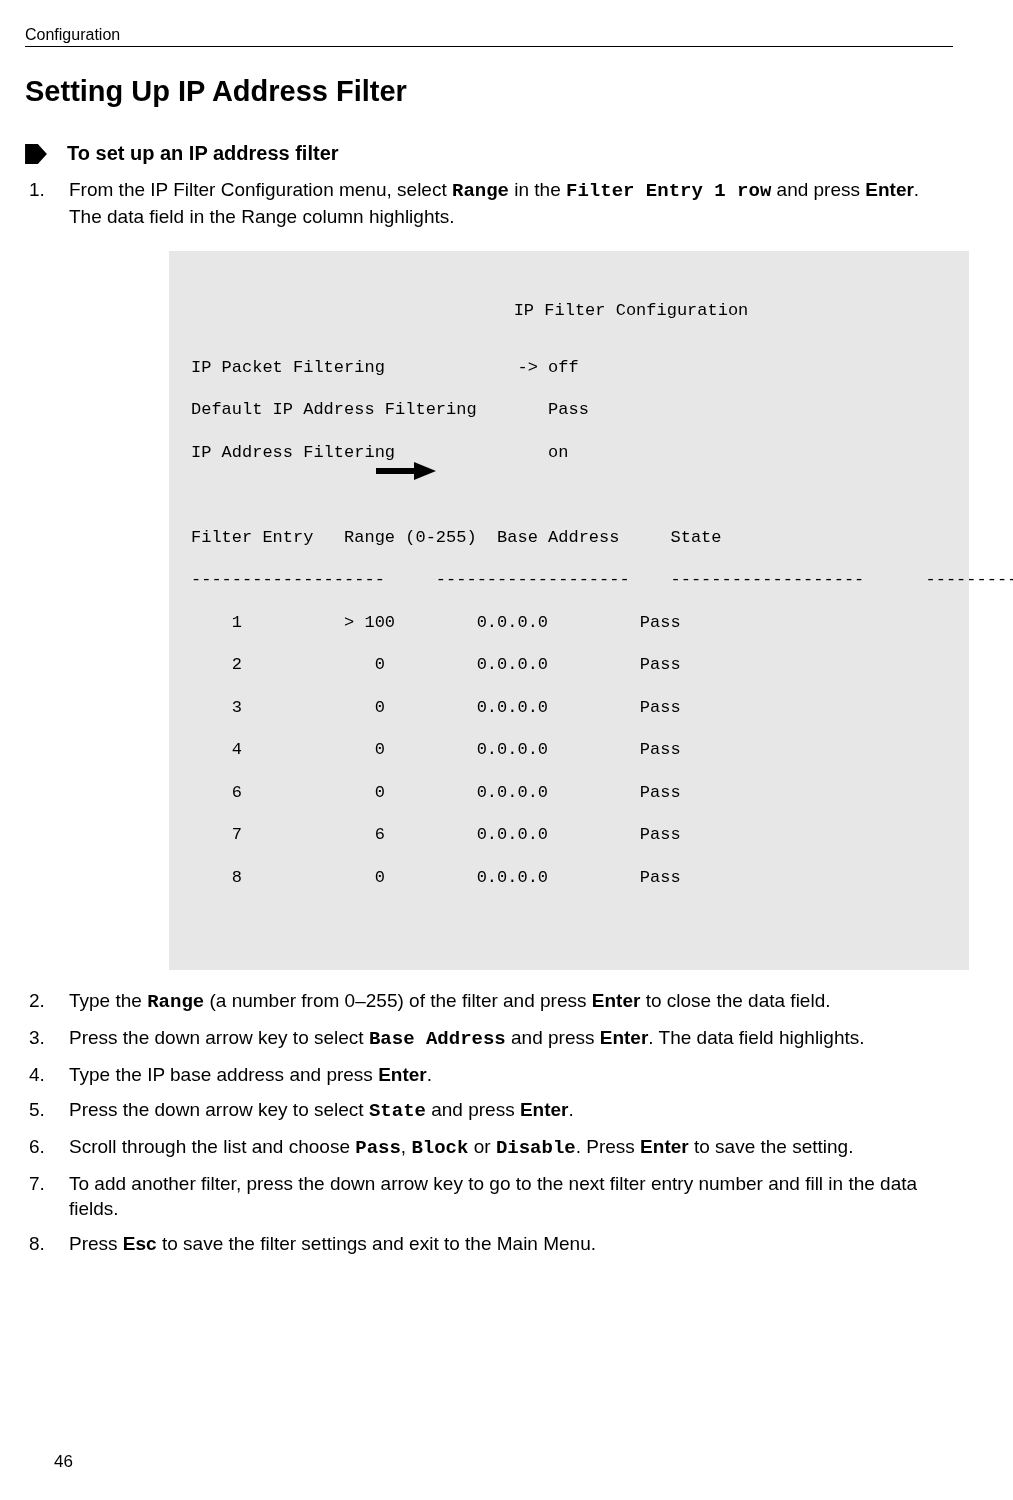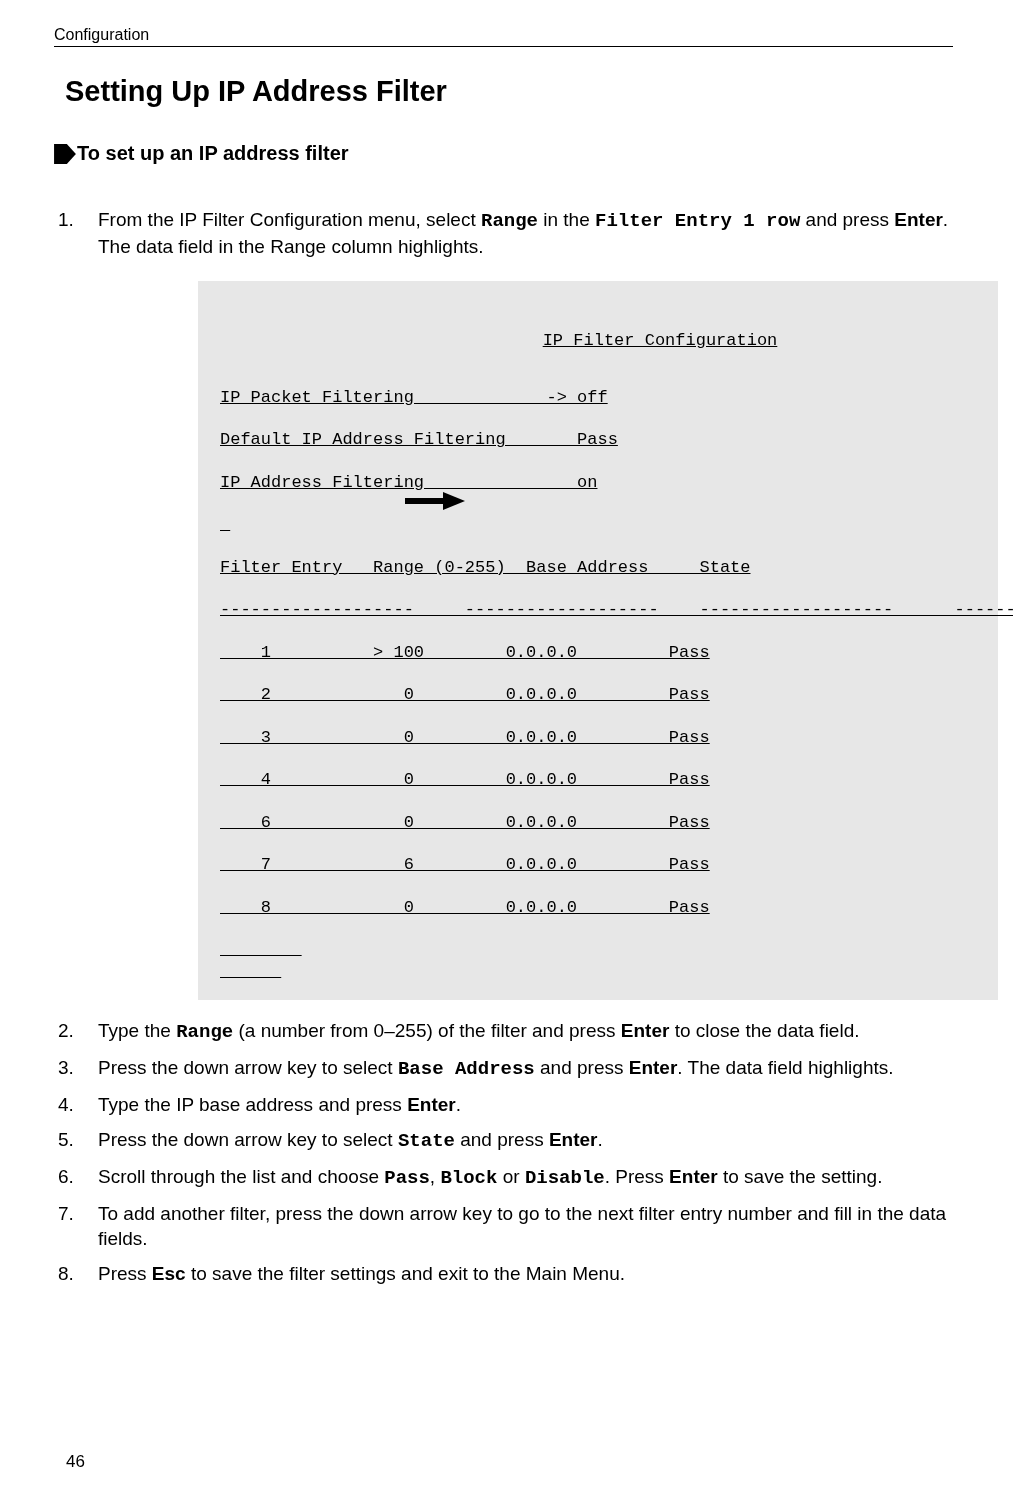--- a/index.html
+++ b/index.html
@@ -7,44 +7,44 @@
       margin: 0;
       padding: 0;
       font-family: "Gill Sans", "Gill Sans MT", "Trebuchet MS", Arial, sans-serif;
       color: #000;
       width: 1013px;
       height: 1500px;
       box-sizing: border-box;
       position: relative;
     }
     .page {
-      padding: 26px 60px 40px 54px;
+      padding: 26px 60px 40px 25px;
       box-sizing: border-box;
     }
     .header-running {
       font-size: 16px;
       font-weight: 400;
       margin-bottom: 2px;
     }
     .header-rule {
       border: none;
       border-top: 1.2px solid #000;
       margin: 0 0 22px 0;
     }
     h1.section-title {
       font-family: Arial, Helvetica, sans-serif;
       font-size: 29px;
       font-weight: 700;
-      margin: 28px 0 34px 11px;
+      margin: 28px 0 34px 0;
     }
     .task-row {
       display: flex;
       align-items: center;
-      gap: 1px;
-      margin-bottom: 42px;
+      gap: 20px;
+      margin-bottom: 12px;
     }
     .pentagon {
       width: 22px;
       height: 20px;
     }
     .task-title {
       font-family: Arial, Helvetica, sans-serif;
       font-size: 20px;
       font-weight: 700;
     }
@@ -76,39 +76,38 @@
     .terminal {
       background: #e7e7e7;
       font-family: "Courier New", Courier, monospace;
       font-size: 17px;
       line-height: 1.25;
       width: 760px;
       margin: 22px 0 18px 100px;
       padding: 28px 18px 18px 22px;
       white-space: pre;
       position: relative;
-      text-decoration: underline;
     }
     .terminal .title {
       text-align: center;
       display: block;
       margin-left: 120px;
       margin-bottom: 14px;
     }
     .terminal .block { display:block; }
     .arrow-svg {
       position: absolute;
       left: 207px;
       top: 211px;
       width: 60px;
       height: 18px;
     }
     .footer {
       position: absolute;
-      left: 12px;
+      left: 0;
       right: 0;
       bottom: 28px;
       padding: 0 60px 0 54px;
       display: flex;
       justify-content: space-between;
       font-size: 17px;
     }
   </style>
 </head>
 <body>

